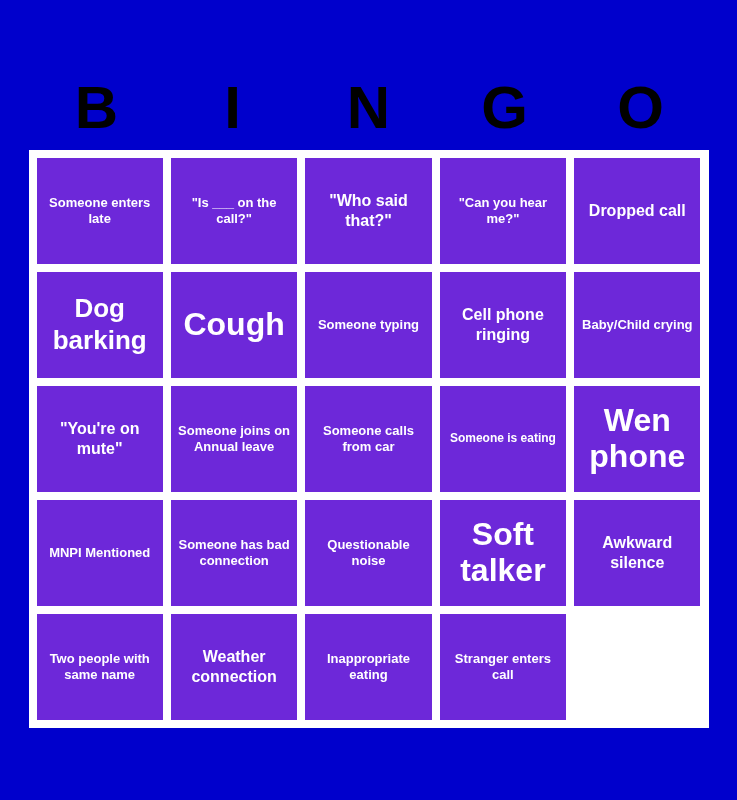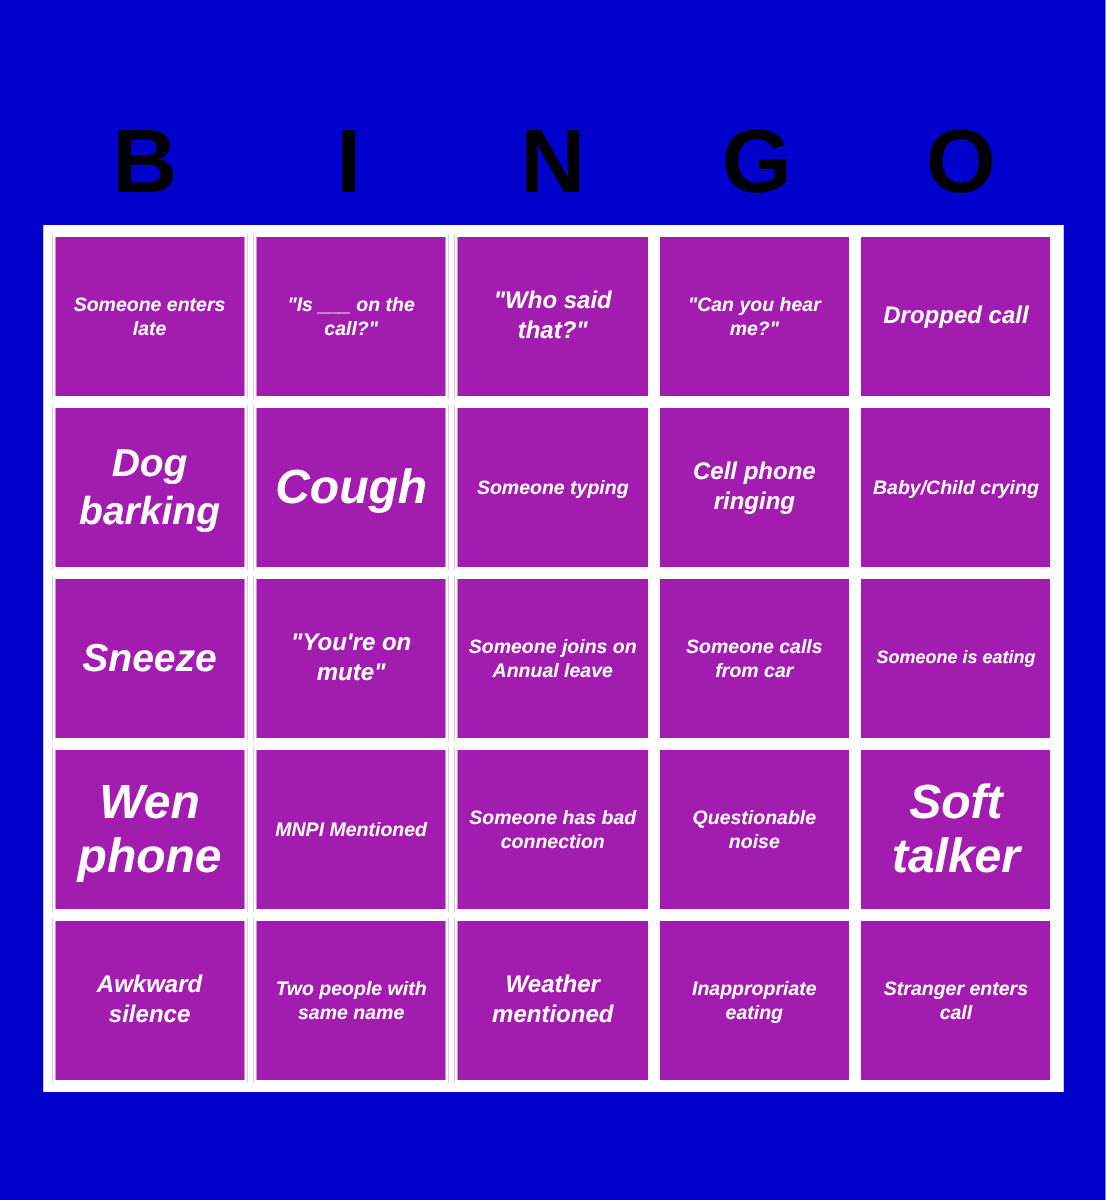--- a/index.html
+++ b/index.html
@@ -31,30 +31,29 @@
     }
     .bingo-grid {
       display: grid;
       grid-template-columns: repeat(5, 1fr);
       gap: 4px;
       border: 3px solid white;
       background-color: white;
       padding: 3px;
     }
     .bingo-cell {
-      background-color: #a21caf;
+      background-color: #6d28d9;
       border: 2px solid white;
       display: flex;
       align-items: center;
       justify-content: center;
       text-align: center;
       padding: 6px;
       min-height: 110px;
       cursor: pointer;
-      font-style: italic;
     }
     .bingo-cell span {
       color: white;
       font-weight: bold;
       line-height: 1.2;
     }
   </style>
 </head>
 <body>
 
@@ -91,23 +90,20 @@
       <div class="bingo-cell">
         <span style="font-size: 13px;">Someone typing</span>
       </div>
       <div class="bingo-cell">
         <span style="font-size: 16px;">Cell phone ringing</span>
       </div>
       <div class="bingo-cell">
         <span style="font-size: 13px;">Baby/Child crying</span>
       </div>
       <div class="bingo-cell">
-        <span style="font-size: 26px;">Sneeze</span>
-      </div>
-      <div class="bingo-cell">
         <span style="font-size: 16px;">"You're on mute"</span>
       </div>
       <div class="bingo-cell">
         <span style="font-size: 13px;">Someone joins on Annual leave</span>
       </div>
       <div class="bingo-cell">
         <span style="font-size: 13px;">Someone calls from car</span>
       </div>
       <div class="bingo-cell">
         <span style="font-size: 12px;">Someone is eating</span>
@@ -127,21 +123,21 @@
       <div class="bingo-cell">
         <span style="font-size: 32px; line-height: 1.1;">Soft talker</span>
       </div>
       <div class="bingo-cell">
         <span style="font-size: 16px;">Awkward silence</span>
       </div>
       <div class="bingo-cell">
         <span style="font-size: 13px;">Two people with same name</span>
       </div>
       <div class="bingo-cell">
-        <span style="font-size: 16px;">Weather mentioned</span>
+        <span style="font-size: 16px;">Weather connection</span>
       </div>
       <div class="bingo-cell">
         <span style="font-size: 13px;">Inappropriate eating</span>
       </div>
       <div class="bingo-cell">
         <span style="font-size: 13px; text-align: center;">Stranger enters call</span>
       </div>
     </div>
 </div>
 

